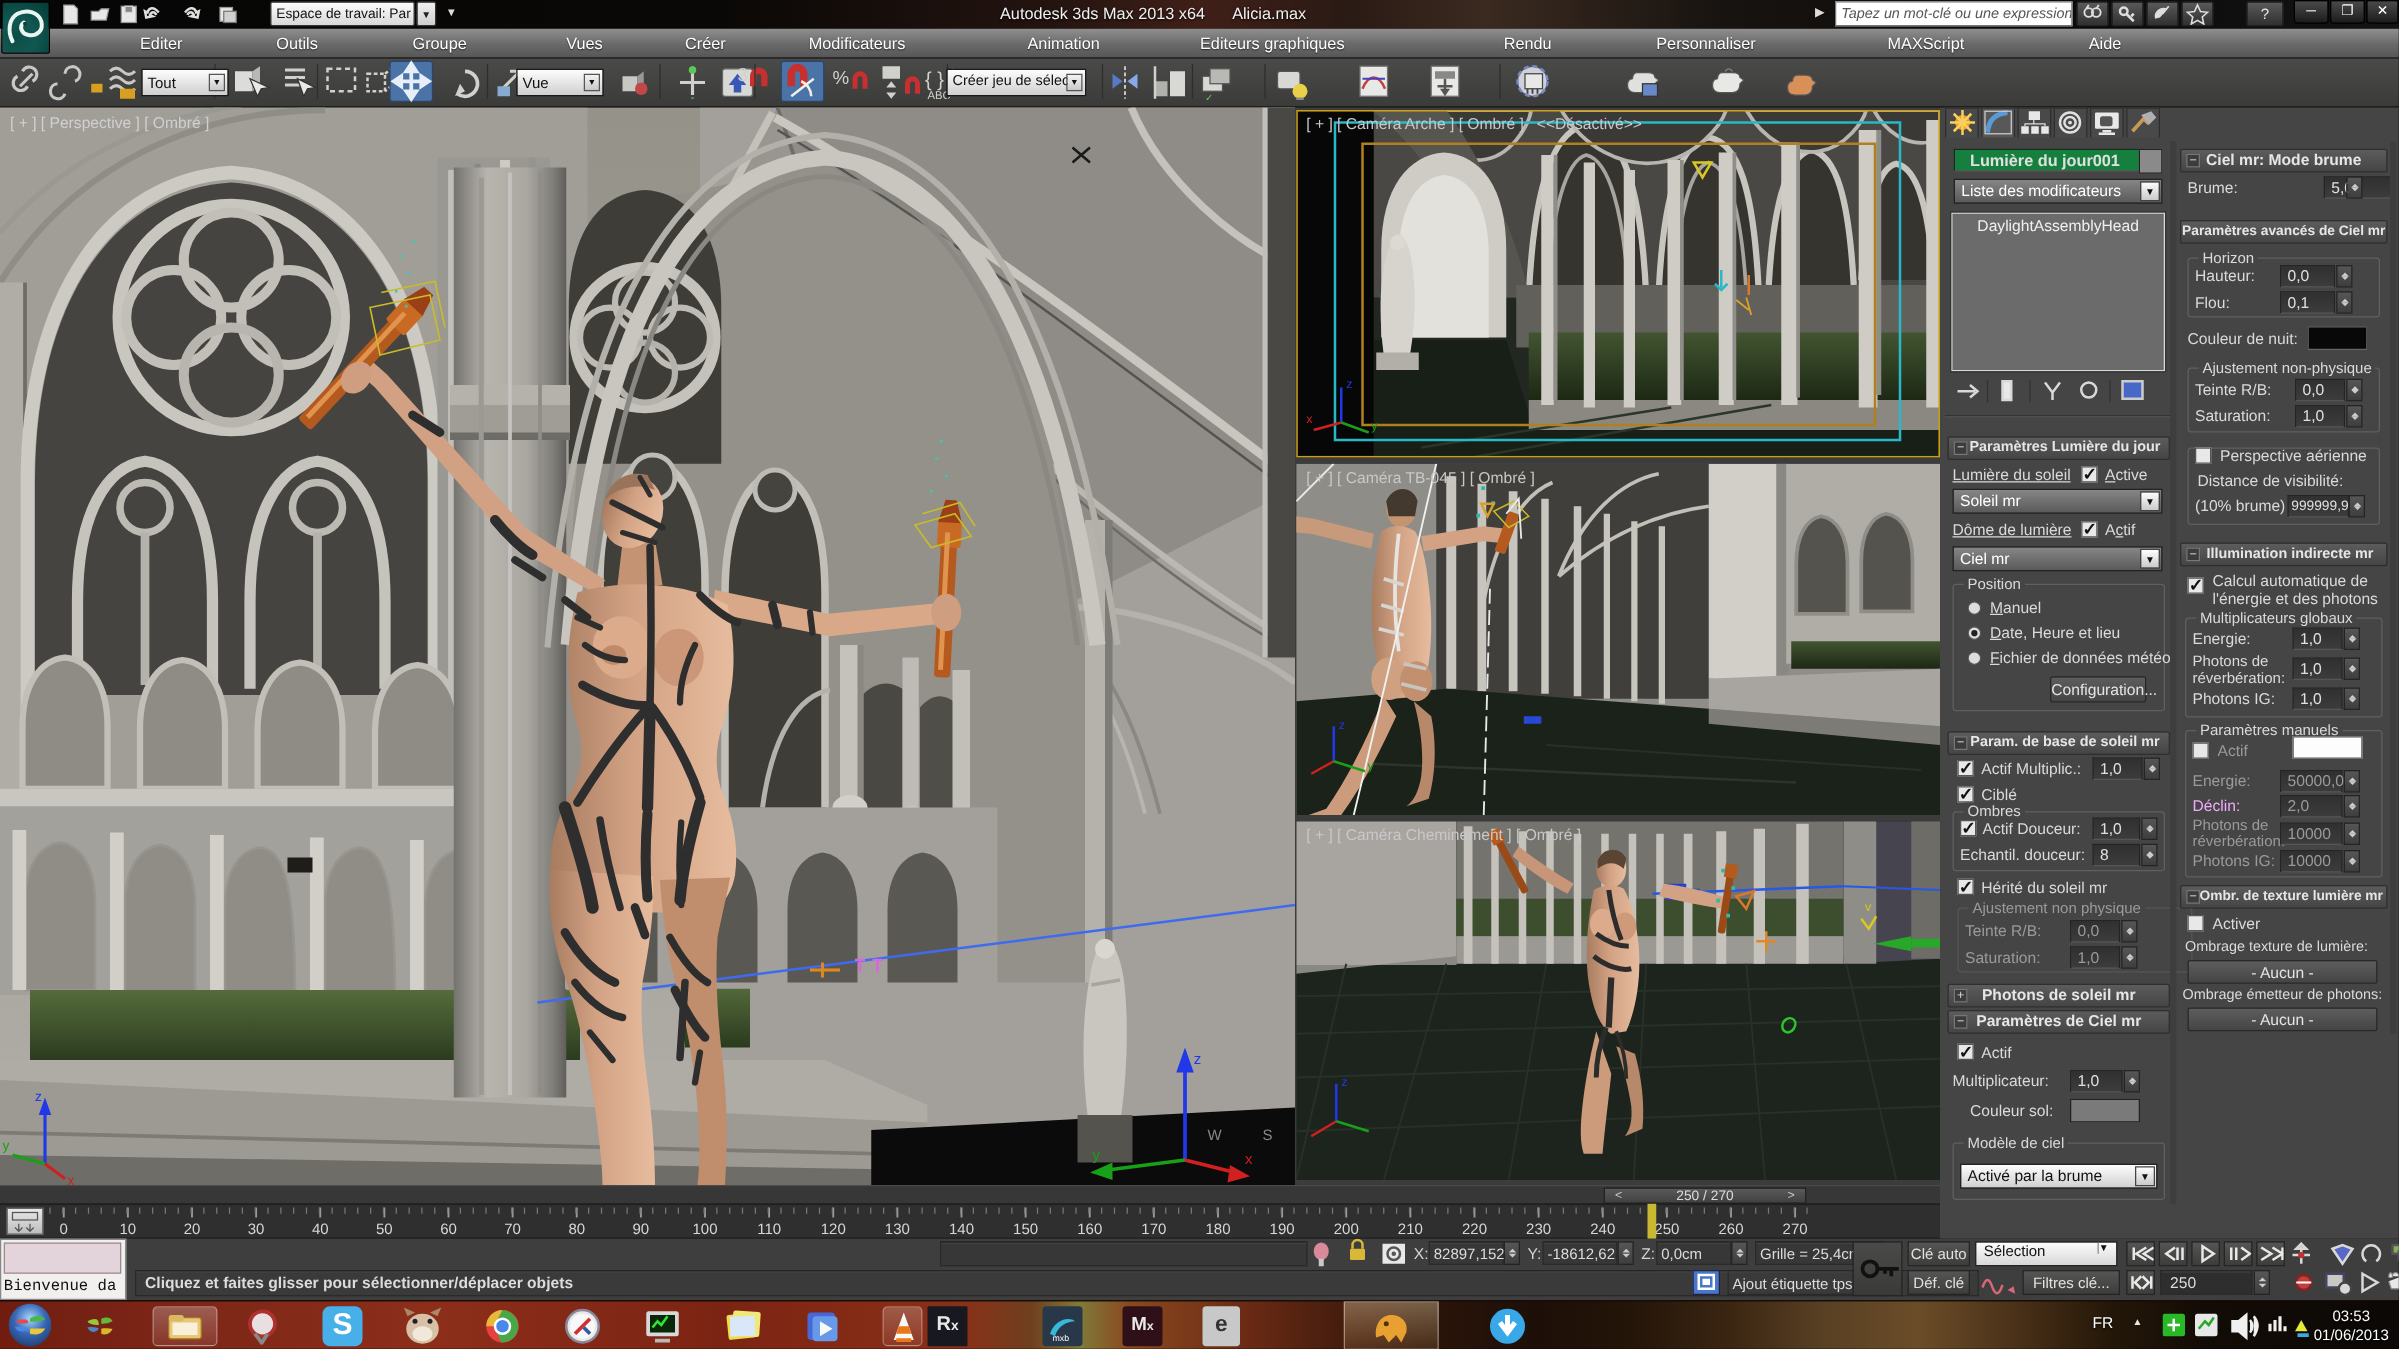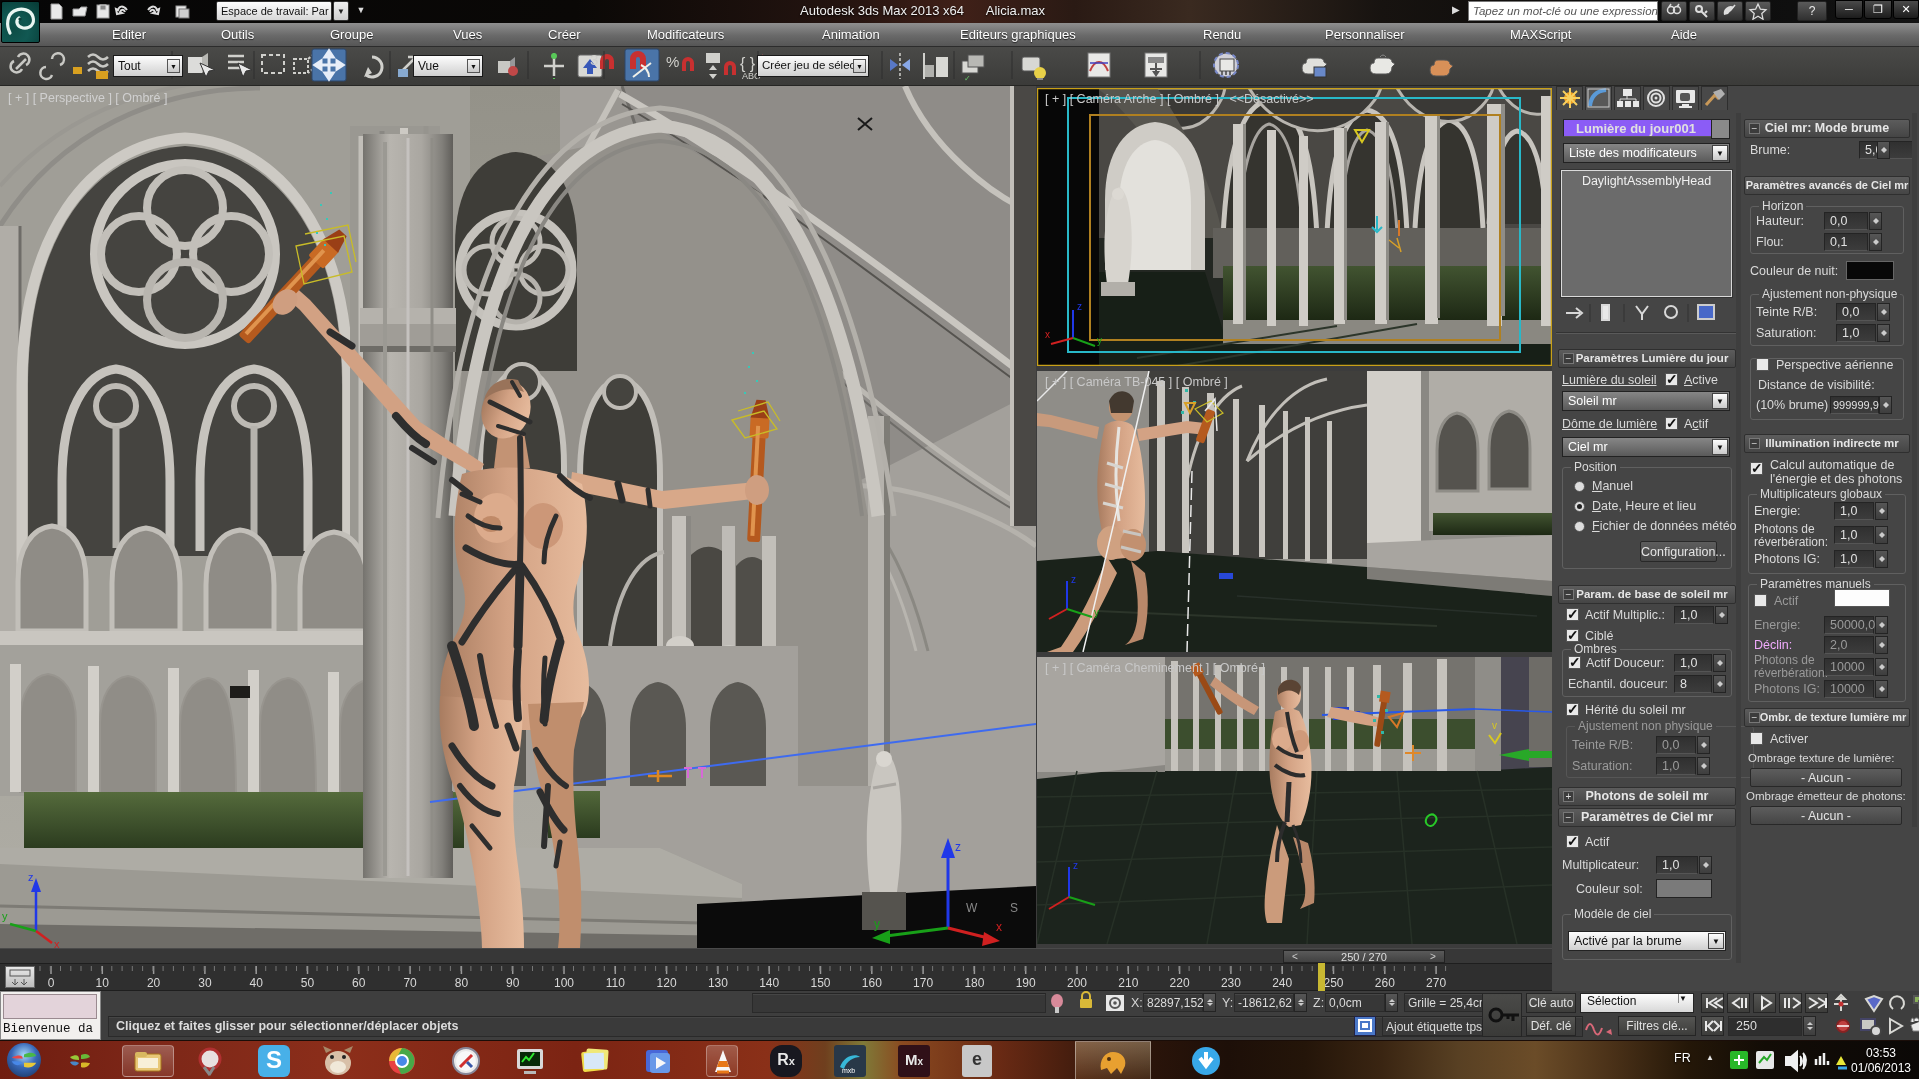--- a/index.html
+++ b/index.html
@@ -1223,21 +1223,21 @@
     <div class="tbicon" style="left:642px;"><svg width="32" height="32">
           <rect x="4" y="5" width="22" height="22" rx="3" fill="#4868d8"></rect>
           <rect x="8" y="8" width="20" height="20" rx="3" fill="#6898e8"></rect>
           <path d="M 14,12 l 10,6 l -10,6 z" fill="#f8f8f8"></path>
         </svg></div>
     <div class="tbicon" style="left:706px; background:linear-gradient(rgba(255,255,255,.22),rgba(255,255,255,.06)); border:1px solid rgba(255,255,255,.3);"><svg width="32" height="32">
           <path d="M 16,4 L 24,26 L 8,26 Z" fill="#f8f8f8"></path>
           <path d="M 12,15 h 8 l 2,6 h -12 Z" fill="#e87818"></path>
           <path d="M 10,26 h 12" stroke="#e87818" stroke-width="3"></path>
         </svg></div>
-    <div class="tbicon" style="left:770px; background:#181820; border-radius:12px;">
+    <div class="tbicon" style="left:742px; background:#181820; border-radius:1px;">
         <div style="color:#e8e8e8; font-size:16px; font-weight:bold; text-align:center; line-height:30px;">R<span style="font-size:11px;">x</span></div>
       </div>
     <div class="tbicon" style="left:834px; background:#283848; border-radius:3px;"><svg width="32" height="32">
           <path d="M 6,22 C 10,10 22,8 26,12 C 20,12 12,16 10,24 Z" fill="#38b8d8"></path>
           <text x="8" y="28" fill="#fff" font-size="7">mxb</text>
         </svg></div>
     <div class="tbicon" style="left:898px; background:#301018; border-radius:3px;">
         <div style="color:#e8e8e8; font-size:15px; font-weight:bold; text-align:center; line-height:30px;">M<span style="font-size:10px;">x</span></div>
       </div>
     <div class="tbicon" style="left:962px; background:#c8c8c8; border-radius:3px; width:30px;">
@@ -1303,21 +1303,21 @@
           <rect x="3" y="3" width="19" height="13" rx="1" fill="#e8e8e8"></rect>
           <rect x="7" y="6" width="10" height="8" rx="2" fill="#555"></rect>
           <rect x="9" y="17" width="7" height="2" fill="#e8e8e8"></rect>
           <rect x="6" y="19" width="13" height="2" fill="#e8e8e8"></rect>
         </svg></div>
     <div class="cptab" style="left:149px;"><svg width="25" height="22">
           <path d="M 4,18 L 13,8 L 17,12" stroke="#c89858" stroke-width="3" fill="none"></path>
           <path d="M 11,5 l 8,-3 l 4,5 l -6,6 z" fill="#b0b0b0"></path>
         </svg></div>
 
-    <div class="pfield" style="left:11px; top:33px; width:152px; background:#8b5cf6; font-weight:bold; font-size:13px;padding-left:12px;">Lumière du jour001</div>
+    <div class="pfield" style="left:11px; top:33px; width:152px; background:#15803d; font-weight:bold; font-size:13px;padding-left:12px;">Lumière du jour001</div>
     <div style="position:absolute; left:159px; top:33px; width:19px; height:20px; background:#8a8a8a; border:1px solid #222;"></div>
     <div class="pdrop" style="left:11px; top:57px; width:167px;">Liste des modificateurs<span class="da">▼</span></div>
     <div style="position:absolute; left:9px; top:84px; width:171px; height:127px; background:#6b6b6b; border:1px solid #dadada; outline:1px solid #333;">
       <div style="text-align:center; color:#f0f0f0; font-size:12.5px; padding-top:3px;">DaylightAssemblyHead</div>
     </div>
     <div style="position:absolute; left:6px; top:216px; width:176px; height:22px;">
       <svg width="176" height="22">
         <g stroke="#d8d8d8" stroke-width="2" fill="none">
           <path d="M 8,11 h 14 m -4,-5 l 6,5 l -6,5"></path>
           <rect x="44" y="3" width="7" height="15" fill="#e8e8e8"></rect>

